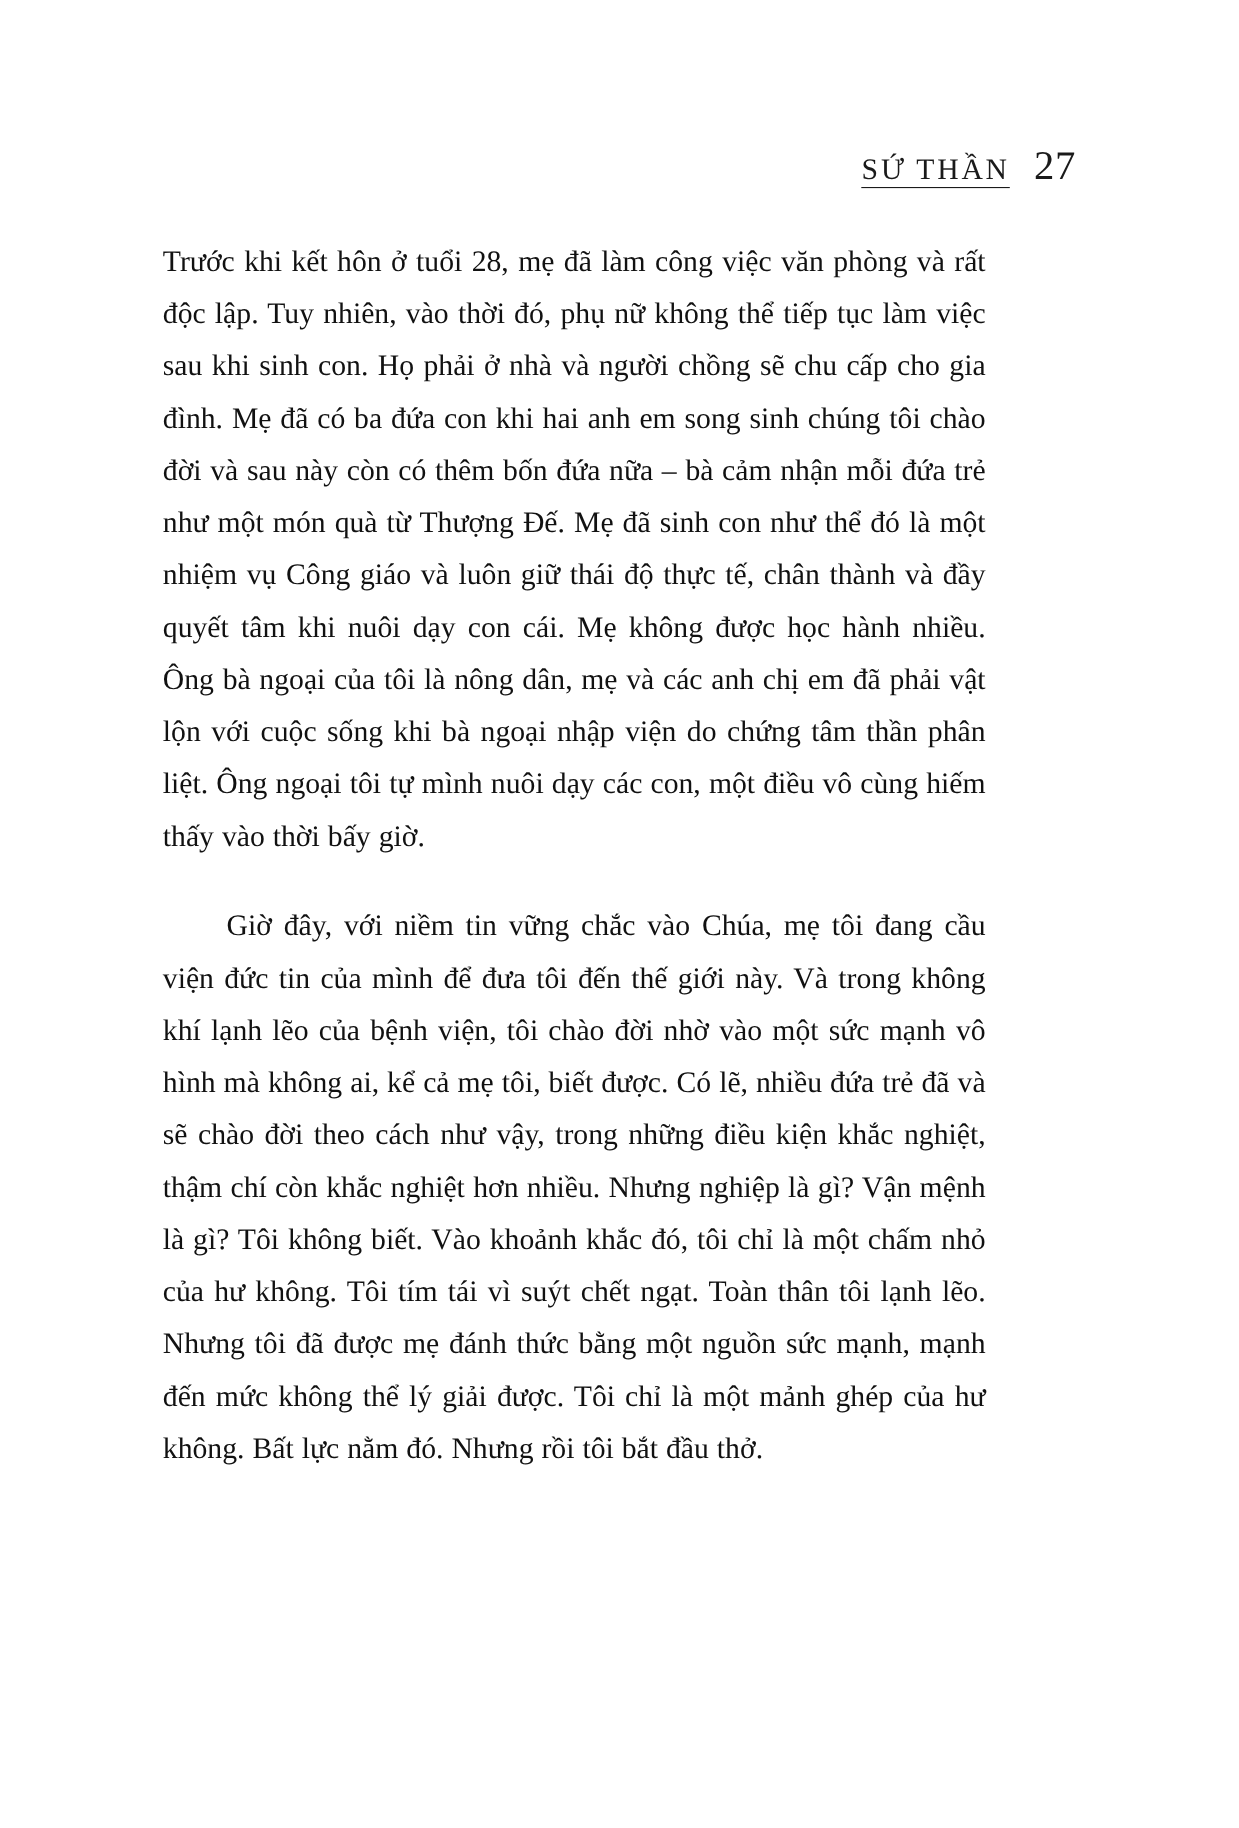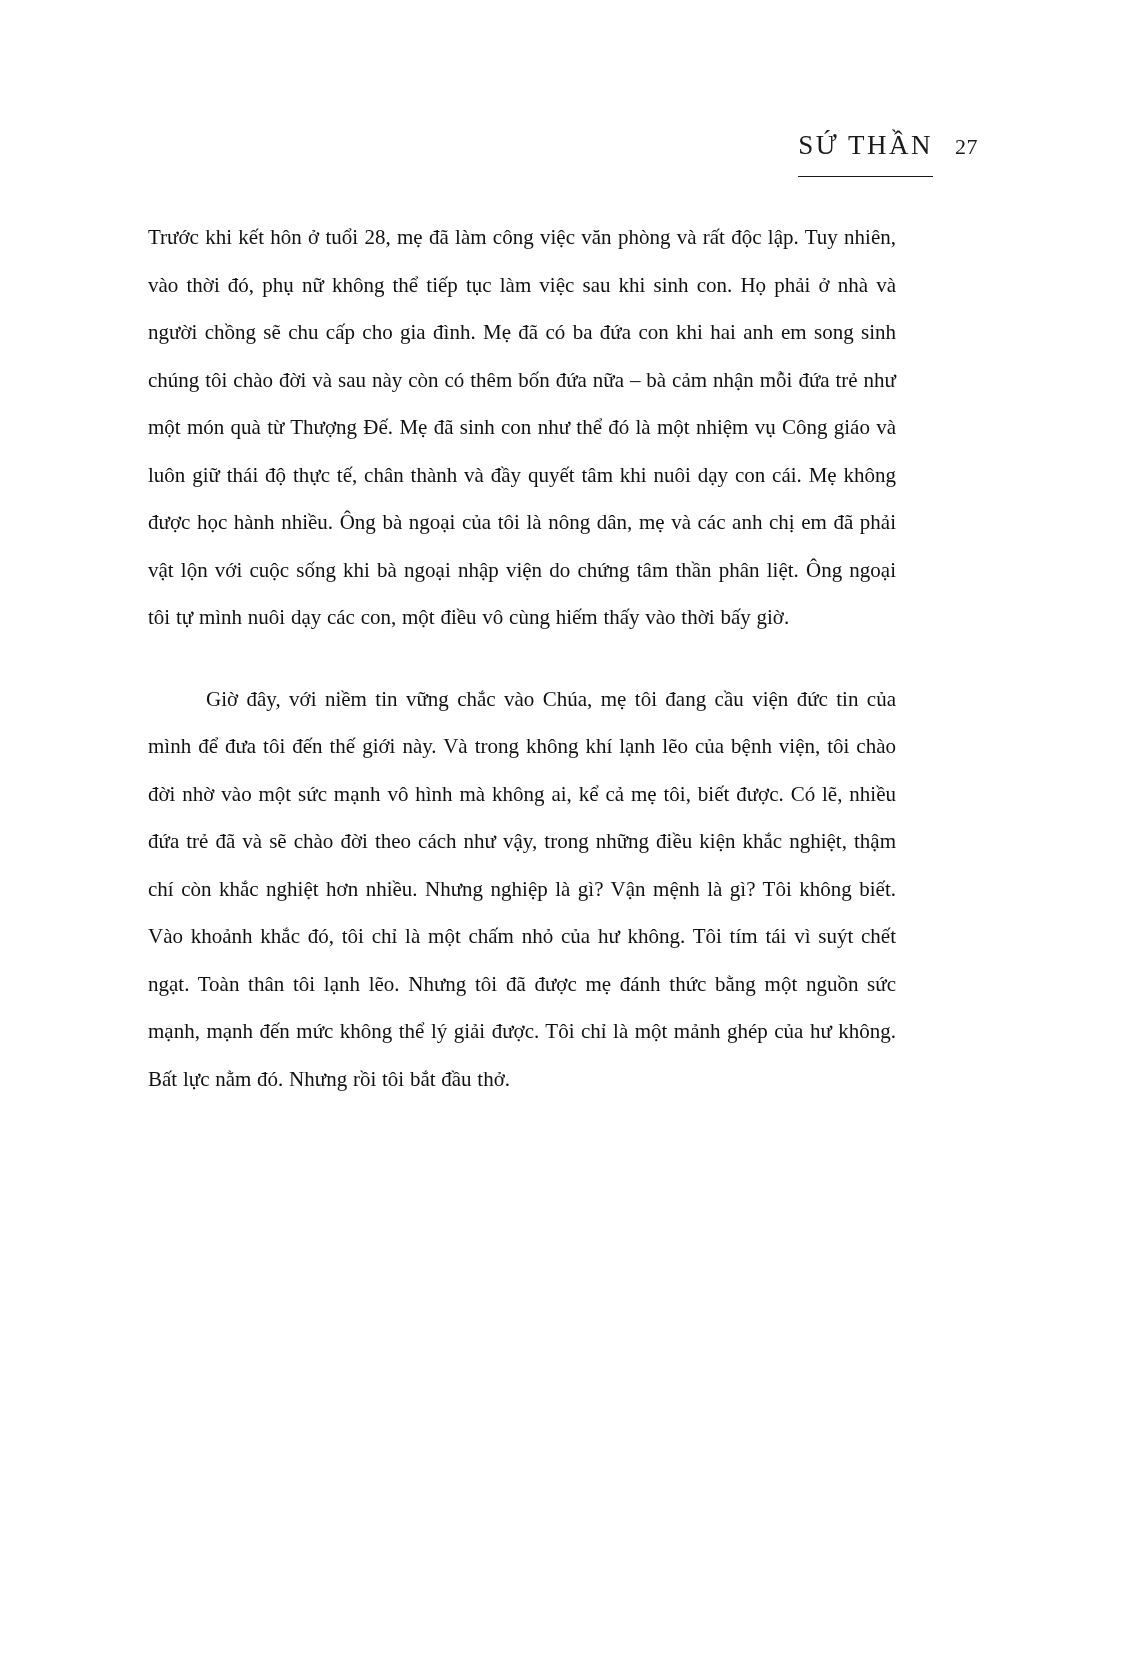--- a/index.html
+++ b/index.html
@@ -24,37 +24,37 @@
     display: flex;
     align-items: baseline;
     gap: 22px;
   }
   .running-title {
     font-family: "Liberation Serif", "DejaVu Serif", serif;
     font-size: 27px;
     letter-spacing: 2.5px;
     color: #1a1a1a;
     border-bottom: 1.5px solid #1a1a1a;
-    padding-bottom: 15px;
+    padding-bottom: 0;
   }
   .folio {
     font-family: "Liberation Serif", "DejaVu Serif", serif;
-    font-size: 22px;
+    font-size: 37px;
     color: #1a1a1a;
     letter-spacing: 0.5px;
   }
   .body-text {
     position: absolute;
     top: 214px;
     left: 148px;
     width: 748px;
   }
   .body-text p {
     margin: 0;
-    font-size: 21px;
+    font-size: 27px;
     line-height: 47.5px;
     text-align: justify;
     text-justify: inter-word;
     color: #111111;
     word-spacing: 0.5px;
   }
   .body-text p.indent {
     text-indent: 58px;
     margin-top: 34px;
   }

